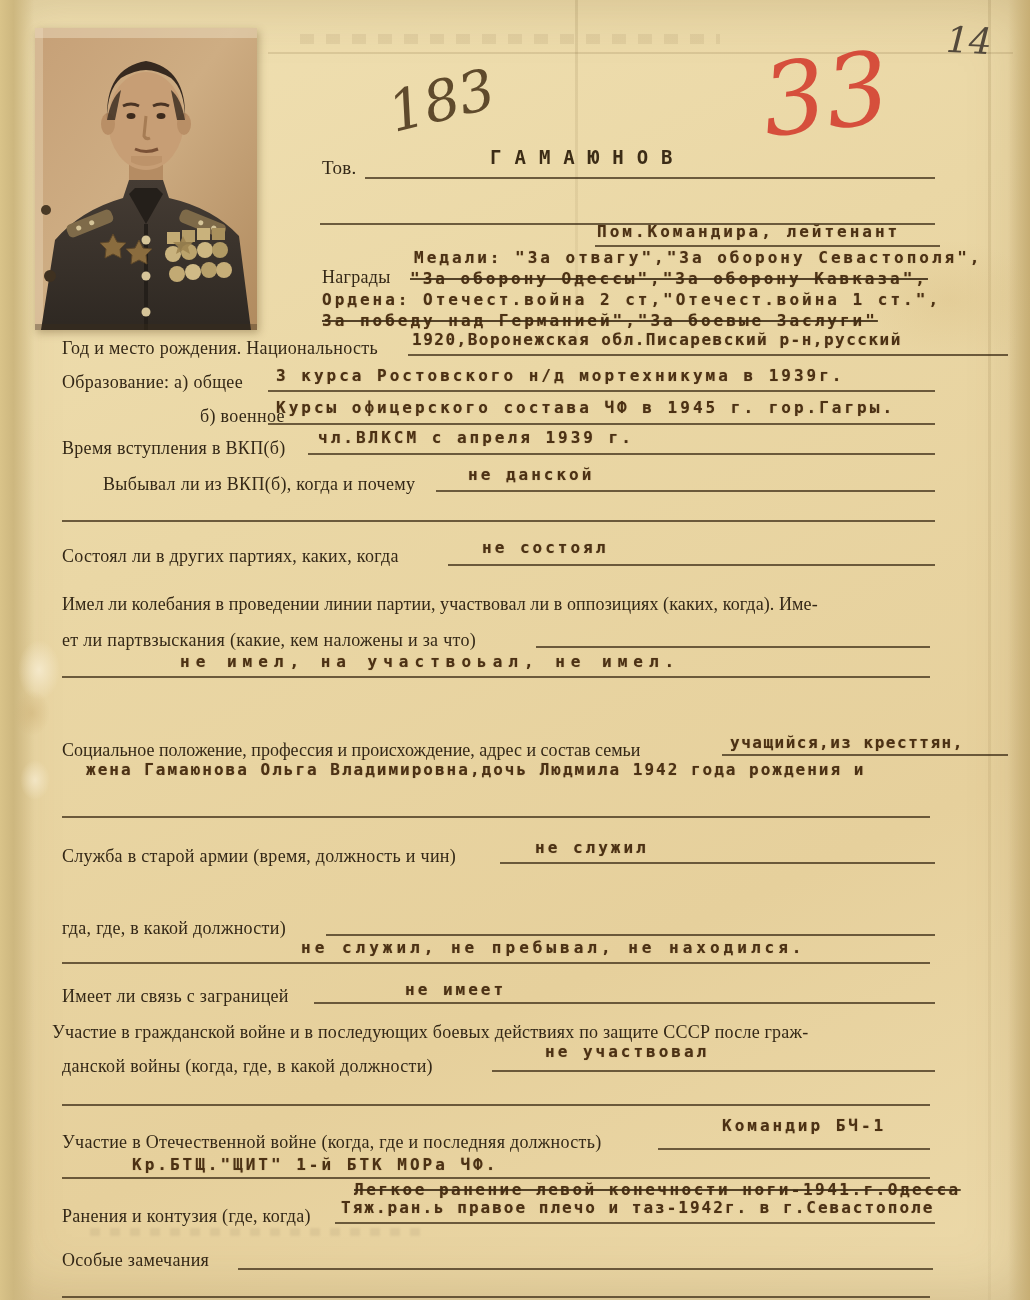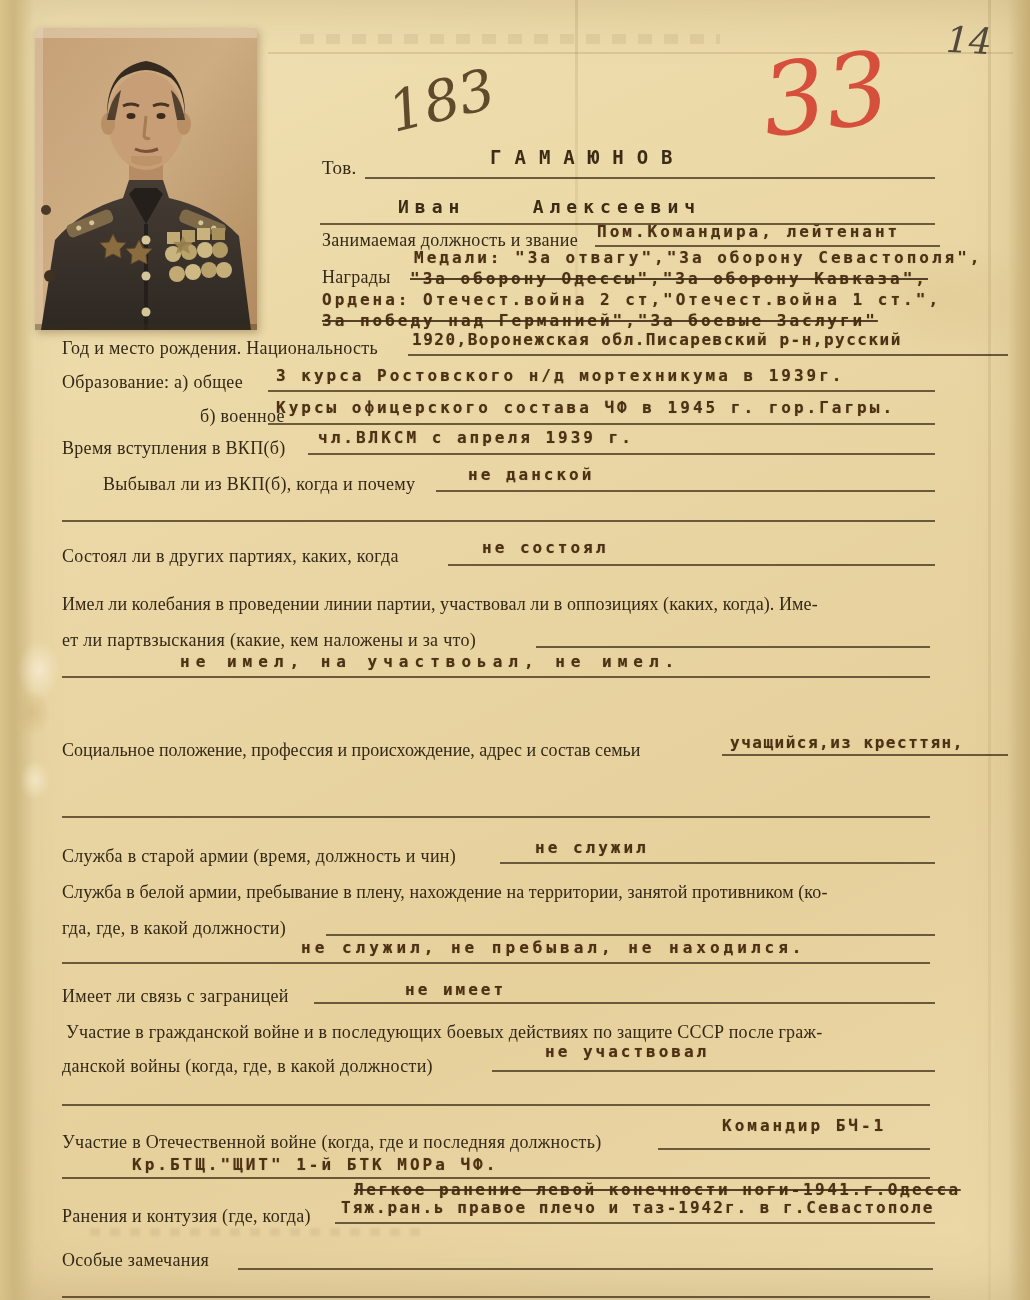--- a/index.html
+++ b/index.html
@@ -127,24 +127,22 @@
     </svg>
   </div>
 
   <div class="hand" style="left:388px;top:68px;font-size:56px;color:#5f4a2c;transform:rotate(-14deg);">183</div>
   <div class="hand" style="left:762px;top:36px;font-size:100px;color:#d43c2e;transform:rotate(-7deg);opacity:.88;">33</div>
   <div class="hand" style="left:946px;top:20px;font-size:36px;color:#544a3c;transform:rotate(3deg);">14</div>
 
   <div class="lbl" style="left:322px;top:157px;font-size:19px;">Тов.</div>
   <div class="surname" style="left:490px;top:146px;">ГАМАЮНОВ</div>
   <div class="rule" style="left:365px;top:177px;width:570px;"></div>
-  <div class="fio" style="left:398px;top:196px;">Иван    Алексеевич</div>
   <div class="rule" style="left:320px;top:223px;width:615px;"></div>
 
-  <div class="lbl" style="left:322px;top:230px;">Занимаемая должность и звание</div>
   <div class="typed" style="left:597px;top:222px;">Пом.Командира, лейтенант</div>
   <div class="rule" style="left:595px;top:245px;width:345px;"></div>
 
   <div class="typed" style="left:414px;top:248px;">Медали: "За отвагу","За оборону Севастополя",</div>
   <div class="lbl" style="left:322px;top:267px;">Награды</div>
   <div class="typed strike" style="left:410px;top:269px;">"За оборону Одессы","За оборону Кавказа",</div>
   <div class="typed" style="left:322px;top:290px;">Ордена: Отечест.война 2 ст,"Отечест.война 1 ст.",</div>
   <div class="typed strike" style="left:322px;top:311px;">За победу над Германией","За боевые Заслуги"</div>
 
   <div class="lbl" style="left:62px;top:338px;">Год и место рождения. Национальность</div>
@@ -173,37 +171,37 @@
 
   <div class="lbl" style="left:62px;top:594px;letter-spacing:.1px;">Имел ли колебания в проведении линии партии, участвовал ли в оппозициях (каких, когда). Име-</div>
   <div class="lbl" style="left:62px;top:630px;">ет ли партвзыскания (какие, кем наложены и за что)</div>
   <div class="rule" style="left:536px;top:646px;width:394px;"></div>
   <div class="typed wide" style="left:180px;top:652px;">не имел, на участвоьал, не имел.</div>
   <div class="rule" style="left:62px;top:676px;width:868px;"></div>
 
   <div class="lbl" style="left:62px;top:740px;letter-spacing:0;">Социальное положение, профессия и происхождение, адрес и состав семьи</div>
   <div class="typed" style="left:730px;top:733px;letter-spacing:1.5px;">учащийся,из кресттян,</div>
   <div class="rule" style="left:722px;top:754px;width:286px;"></div>
+  <div class="typed" style="left:86px;top:760px;letter-spacing:2px;">жена Гамаюнова Ольга Владимировна,дочь Людмила 1942 года рождения и</div>
   <div class="rule" style="left:62px;top:816px;width:868px;"></div>
 
   <div class="lbl" style="left:62px;top:846px;">Служба в старой армии (время, должность и чин)</div>
   <div class="typed" style="left:535px;top:838px;">не служил</div>
   <div class="rule" style="left:500px;top:862px;width:435px;"></div>
 
-  <div class="lbl" style="left:62px;top:882px;letter-spacing:.1px;">Служба в белой армии, пребывание в плену, нахождение на территории, занятой противником (ко-</div>
   <div class="lbl" style="left:62px;top:918px;">гда, где, в какой должности)</div>
   <div class="rule" style="left:326px;top:934px;width:609px;"></div>
   <div class="typed" style="left:301px;top:938px;letter-spacing:4px;">не служил, не пребывал, не находился.</div>
   <div class="rule" style="left:62px;top:962px;width:868px;"></div>
 
   <div class="lbl" style="left:62px;top:986px;">Имеет ли связь с заграницей</div>
   <div class="typed" style="left:405px;top:980px;">не имеет</div>
   <div class="rule" style="left:314px;top:1002px;width:621px;"></div>
 
-  <div class="lbl" style="left:66px;top:1022px;letter-spacing:.2px;">Участие в гражданской войне и в последующих боевых действиях по защите СССР после граж-</div>
+  <div class="lbl" style="left:52px;top:1022px;letter-spacing:.2px;">Участие в гражданской войне и в последующих боевых действиях по защите СССР после граж-</div>
   <div class="lbl" style="left:62px;top:1056px;">данской войны (когда, где, в какой должности)</div>
   <div class="typed" style="left:545px;top:1042px;">не участвовал</div>
   <div class="rule" style="left:492px;top:1070px;width:443px;"></div>
   <div class="rule" style="left:62px;top:1104px;width:868px;"></div>
 
   <div class="typed" style="left:722px;top:1116px;">Командир БЧ-1</div>
   <div class="lbl" style="left:62px;top:1132px;">Участие в Отечественной войне (когда, где и последняя должность)</div>
   <div class="rule" style="left:658px;top:1148px;width:272px;"></div>
   <div class="typed" style="left:132px;top:1155px;">Кр.БТЩ."ЩИТ" 1-й БТК МОРа ЧФ.</div>
   <div class="rule" style="left:62px;top:1177px;width:868px;"></div>

